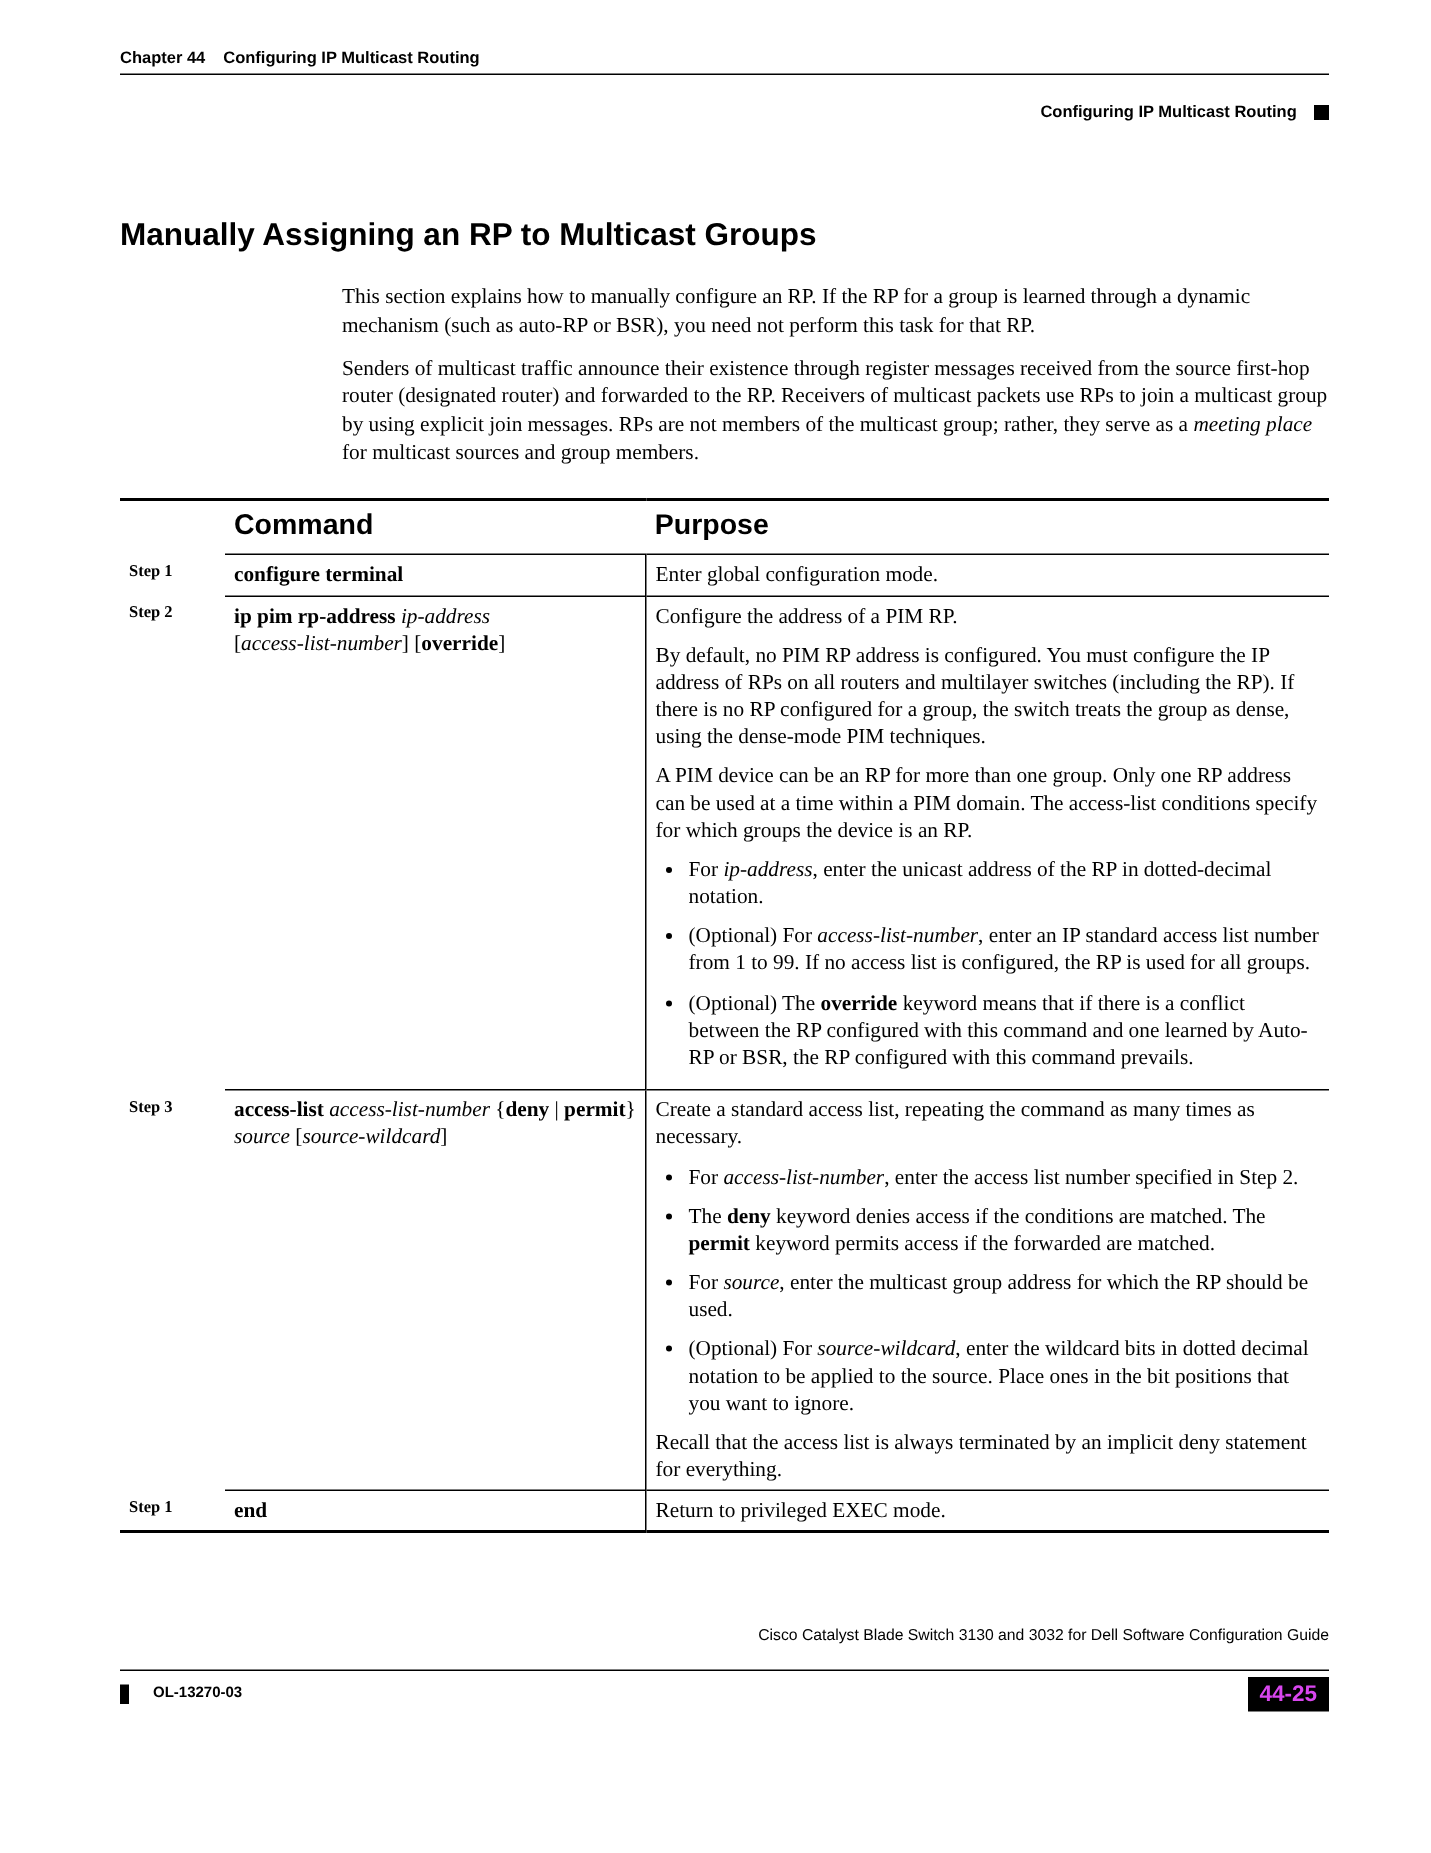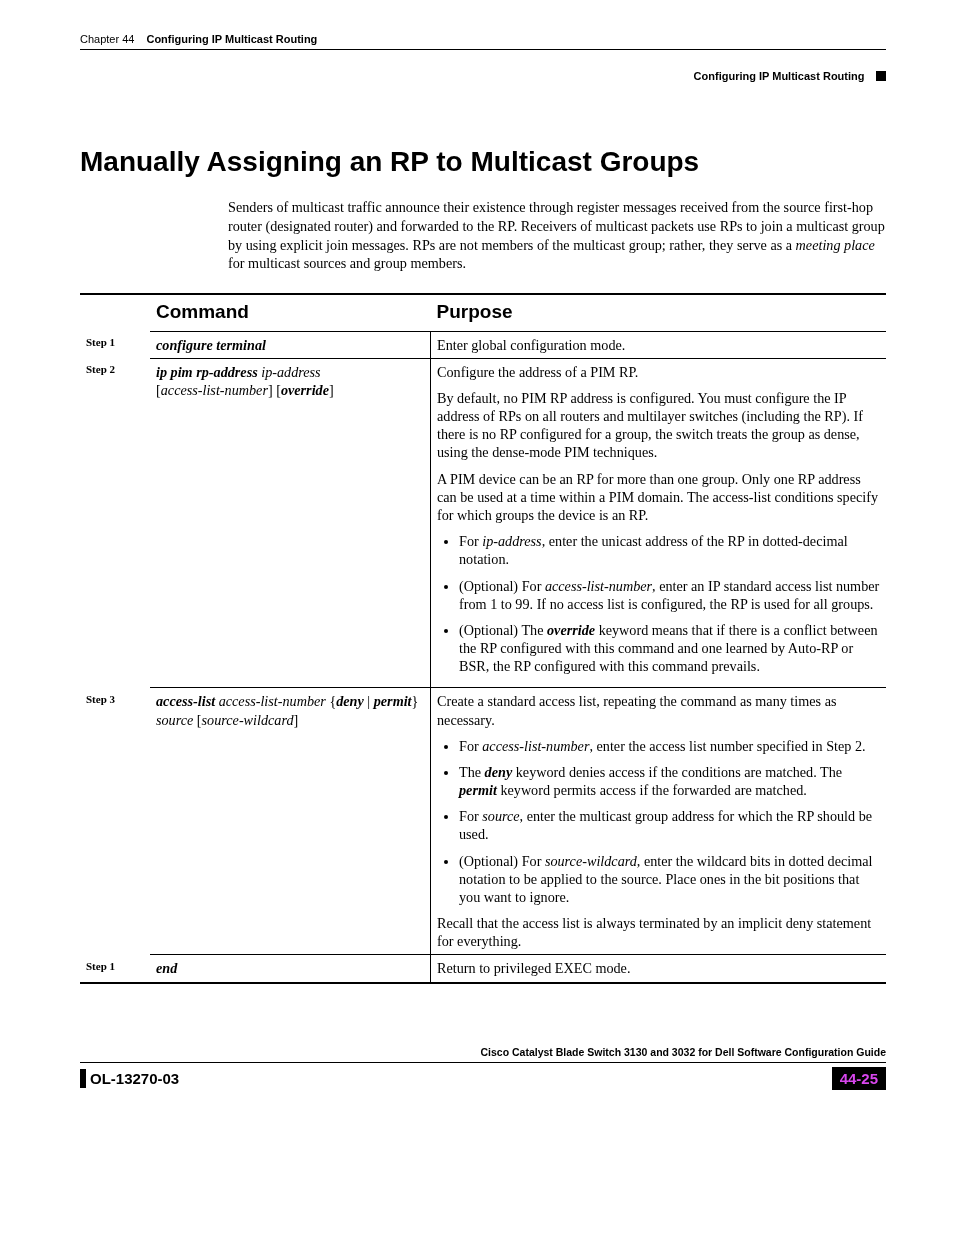--- a/index.html
+++ b/index.html
@@ -15,21 +15,21 @@
   }
   .header-row {
     display: flex;
     align-items: center;
     border-bottom: 1px solid #000;
     padding-bottom: 3px;
     margin-bottom: 16px;
   }
   .hdr-chapter {
     font-family: Arial, Helvetica, sans-serif;
-    font-weight: normal;
+    font-weight: bold;
     font-size: 11px;
     margin-right: 12px;
   }
   .hdr-title {
     font-family: Arial, Helvetica, sans-serif;
     font-weight: bold;
     font-size: 11px;
   }
   .sub-header-row {
     text-align: right;
@@ -45,21 +45,21 @@
     display: inline-block;
     width: 10px;
     height: 10px;
     background: #000;
     margin-left: 8px;
     vertical-align: middle;
   }
   h2.section {
     font-family: Arial, Helvetica, sans-serif;
     font-weight: bold;
-    font-size: 28px;
+    font-size: 21px;
     margin: 0 0 18px 0;
   }
   .body-text {
     margin-left: 148px;
     margin-right: 0;
   }
   .body-text p {
     margin: 0 0 10px 0;
     font-size: 14.2px;
     line-height: 1.33;
@@ -108,45 +108,45 @@
   td.purpcol p:last-child { margin-bottom: 0; }
   td.purpcol ul {
     list-style: disc;
     padding-left: 22px;
     margin: 0 0 8px 0;
   }
   td.purpcol ul li {
     margin-bottom: 8px;
   }
   td.purpcol ul li:last-child { margin-bottom: 0; }
-  .b { font-weight: bold; font-style: italic; }
+  .b { font-weight: bold; }
   .i { font-style: italic; }
   .footer {
     margin-top: 62px;
   }
   .footer-line1 {
     border-bottom: 1px solid #000;
     text-align: right;
     font-family: Arial, Helvetica, sans-serif;
-    font-weight: bold;
+    font-weight: normal;
     font-size: 10.5px;
-    padding-bottom: 3px;
+    padding-bottom: 15px;
   }
   .footer-line2 {
     display: flex;
     justify-content: space-between;
     align-items: center;
     padding-top: 4px;
   }
   .footer-left {
     font-family: Arial, Helvetica, sans-serif;
     font-weight: bold;
-    font-size: 15px;
+    font-size: 10px;
     border-left: 6px solid #000;
-    padding-left: 4px;
+    padding-left: 16px;
   }
   .footer-right {
     font-family: Arial, Helvetica, sans-serif;
     font-weight: bold;
     font-size: 15px;
     background: #000;
     color: #d946ef;
     padding: 2px 8px;
   }
 </style>
@@ -158,20 +158,21 @@
   <span class="hdr-title">Configuring IP Multicast Routing</span>
 </div>
 <div class="sub-header-row">
   <span class="sub-header-text">Configuring IP Multicast Routing</span>
   <span class="end-mark"></span>
 </div>
 
 <h2 class="section">Manually Assigning an RP to Multicast Groups</h2>
 
 <div class="body-text">
+  <p>This section explains how to manually configure an RP. If the RP for a group is learned through a dynamic mechanism (such as auto-RP or BSR), you need not perform this task for that RP.</p>
   <p>
     <span>Senders of multicast traffic announce their existence through register messages received from the source first-hop router (designated router) and forwarded to the RP. Receivers of multicast packets use RPs to join a multicast group by using explicit join messages. RPs are not members of the multicast group; rather, they serve as a </span><span class="i">meeting place</span><span> for multicast sources and group members.</span>
   </p>
 </div>
 
 <table class="cmd">
   <thead>
     <tr>
       <td class="stepcol" style="border-top:2px solid #000;border-bottom:none;"></td>
       <td>Command</td>

